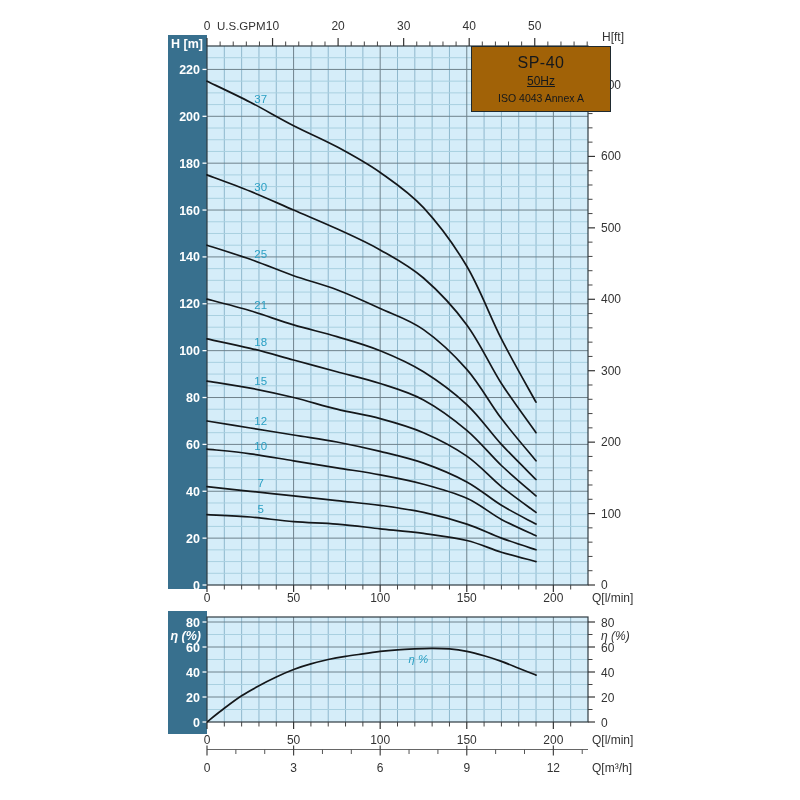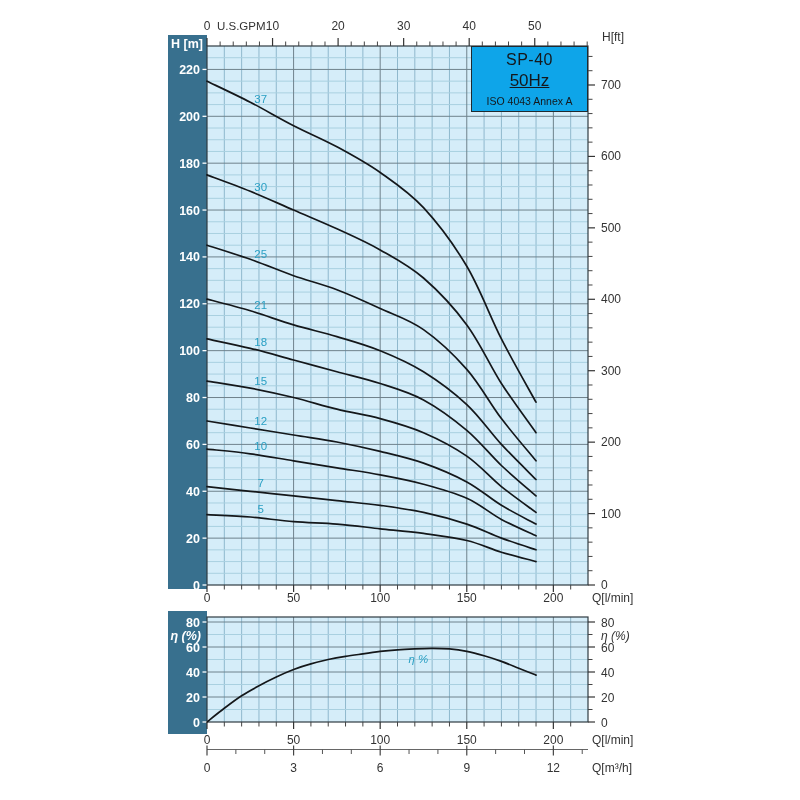--- a/index.html
+++ b/index.html
@@ -1,24 +1,24 @@
 <!DOCTYPE html>
 <html><head>
 <meta charset="utf-8">
 <style>
   html,body{margin:0;padding:0;background:#fff;}
   .canvas{position:relative;width:800px;height:800px;background:#fff;overflow:hidden;
           font-family:"Liberation Sans",sans-serif;}
   #fig{position:absolute;left:0;top:0;}
-  .title-box{position:absolute;left:471px;top:46px;width:117px;height:66px;
-             background:#0ea5e9;border:1px solid #1f2a30;box-sizing:border-box;
+  .title-box{position:absolute;left:471px;top:46px;width:140px;height:66px;
+             background:#a16207;border:1px solid #1f2a30;box-sizing:border-box;
              display:flex;flex-direction:column;align-items:center;justify-content:center;
              color:#15181c;text-align:center;}
   .tb1{font-size:16px;letter-spacing:.5px;}
-  .tb2{font-size:17px;margin-top:2px;text-decoration:underline;}
+  .tb2{font-size:12px;margin-top:2px;text-decoration:underline;}
   .tb3{font-size:10.5px;margin-top:4px;}
   text{font-family:"Liberation Sans",sans-serif;}
   .tick{font-size:12px;fill:#333;}
   .unit{font-size:12px;fill:#333;}
   .gpmu{font-size:11.5px;fill:#333;}
   .band-t{font-size:12.5px;font-weight:700;fill:#ffffff;}
   .cyanl{font-size:11.5px;fill:#2aa0c4;}
   .ital{font-style:italic;}
 </style>
 </head>

